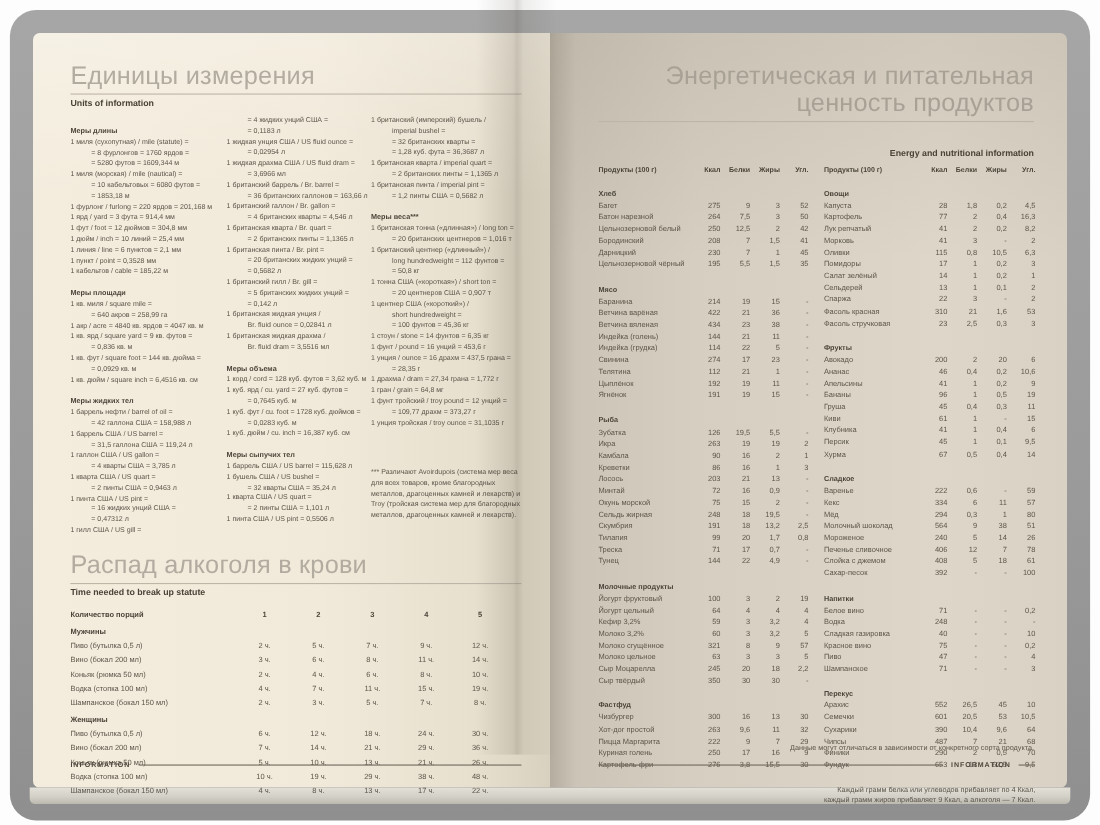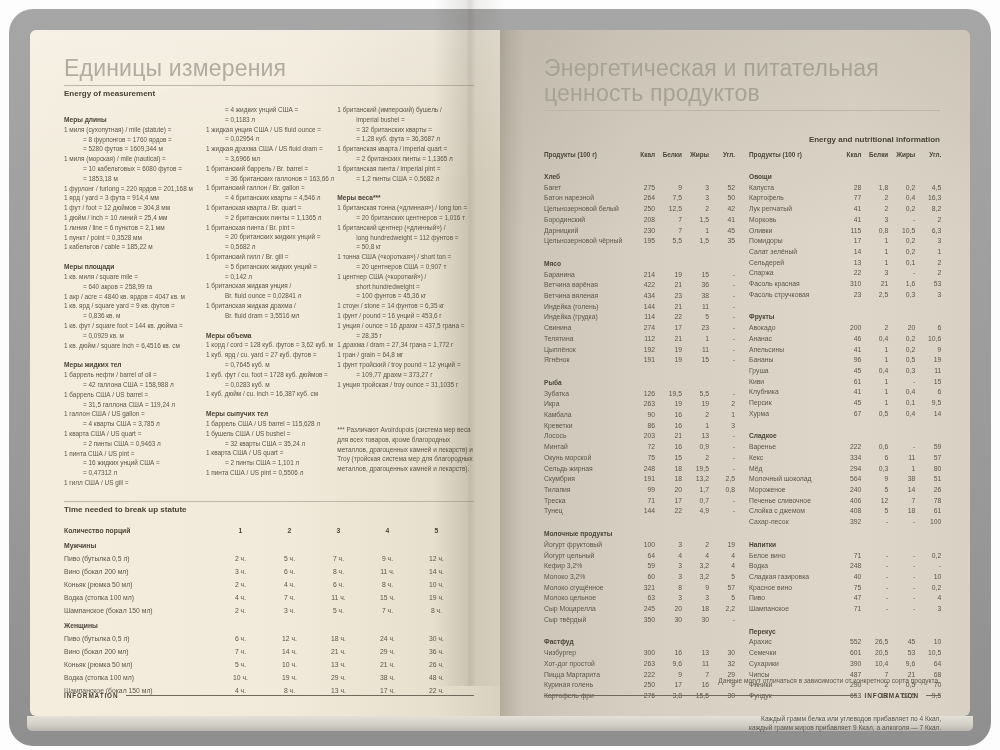--- a/index.html
+++ b/index.html
@@ -13,21 +13,21 @@
   .page{position:relative;width:470px;height:686px;box-sizing:border-box;}
   .page.left{border-radius:6px 0 0 6px;padding:26px 26px 0 34px;
          background:linear-gradient(180deg,rgba(255,255,255,.22),rgba(255,255,255,0) 22%),
                     linear-gradient(90deg,#f4edde 0%,#f1e9d9 55%,#e8e0cf 85%,#d9d1bf 100%);}
   .page.right{border-radius:0 6px 6px 0;padding:26px 30px 0 44px;
          background:linear-gradient(180deg,rgba(110,104,94,.12),rgba(110,104,94,0) 30%),
                     linear-gradient(90deg,#b4ad9f 0%,#ccc5b7 5%,#d6cfc1 28%,#ded7c9 75%,#d9d2c4 100%);}
   .spine{position:absolute;left:433px;top:0;width:74px;height:686px;pointer-events:none;
          background:linear-gradient(90deg,rgba(0,0,0,0) 0%,rgba(40,32,22,.10) 45%,rgba(40,32,22,.16) 50%,rgba(40,32,22,.07) 58%,rgba(0,0,0,0) 100%);}
   .title{font-size:23px;line-height:25px;color:#b2ab9f;letter-spacing:.2px;font-weight:400;}
-  .title.r{text-align:left;color:#a8a195;}
+  .title.r{text-align:right;color:#a8a195;}
   .rule{border-top:1px solid #bdb5a7;margin:4px 0 3px 0;height:0;}
   .subtitle{font-size:8px;font-weight:bold;color:#4a4337;}
   .subtitle.r{text-align:right;margin-top:24px;}
   
   .units-cols{display:flex;gap:3px;margin-top:7px;}
   .ucol{flex:0 0 139px;}
   .ucol.mid{flex:0 0 128px;}
   .u-head{font-size:6.6px;line-height:9.8px;font-weight:bold;color:#4c453a;margin-top:10px;white-space:nowrap;}
   .u-line{font-size:6.4px;line-height:9.8px;white-space:nowrap;}
   .u-line.ind{padding-left:19px;}
@@ -62,21 +62,21 @@
 
 <div class="scene">
   <div class="cover"></div>
   <div class="page-stack"></div>
 
   <div class="spread">
 
     <div class="page left">
       <div class="title">Единицы измерения</div>
       <div class="rule"></div>
-      <div class="subtitle">Energy of measurement</div>
+      <div class="subtitle">Units of information</div>
 
       <div class="units-cols">
         <div class="ucol">
             <div class="u-head">Меры длины</div>
             <div class="u-line">1 миля (сухопутная) / mile (statute) =</div>
             <div class="u-line ind">= 8 фурлонгов = 1760 ярдов =</div>
             <div class="u-line ind">= 5280 футов = 1609,344 м</div>
             <div class="u-line">1 миля (морская) / mile (nautical) =</div>
             <div class="u-line ind">= 10 кабельтовых = 6080 футов =</div>
             <div class="u-line ind">= 1853,18 м</div>
@@ -175,20 +175,21 @@
             <div class="u-line">1 драхма / dram = 27,34 грана = 1,772 г</div>
             <div class="u-line">1 гран / grain = 64,8 мг</div>
             <div class="u-line">1 фунт тройский / troy pound = 12 унций =</div>
             <div class="u-line ind">= 109,77 драхм = 373,27 г</div>
             <div class="u-line">1 унция тройская / troy ounce = 31,1035 г</div>
             <div class="u-note">*** Различают Avoirdupois (система мер веса для всех товаров, кроме благородных металлов, драгоценных камней и лекарств) и Troy (тройская система мер для благородных металлов, драгоценных камней и лекарств).</div>
           </div>
       </div>
 
       <div class="alc-sec">
+        <div class="title">Распад алкоголя в крови</div>
         <div class="rule"></div>
         <div class="subtitle">Time needed to break up statute</div>
         <div class="alc-grid">
             <div class="a-cell a-bold">Количество порций</div>
             <div class="a-cell a-num a-bold">1</div>
             <div class="a-cell a-num a-bold">2</div>
             <div class="a-cell a-num a-bold">3</div>
             <div class="a-cell a-num a-bold">4</div>
             <div class="a-cell a-num a-bold">5</div>
             <div class="a-cell a-group a-bold">Мужчины</div>

